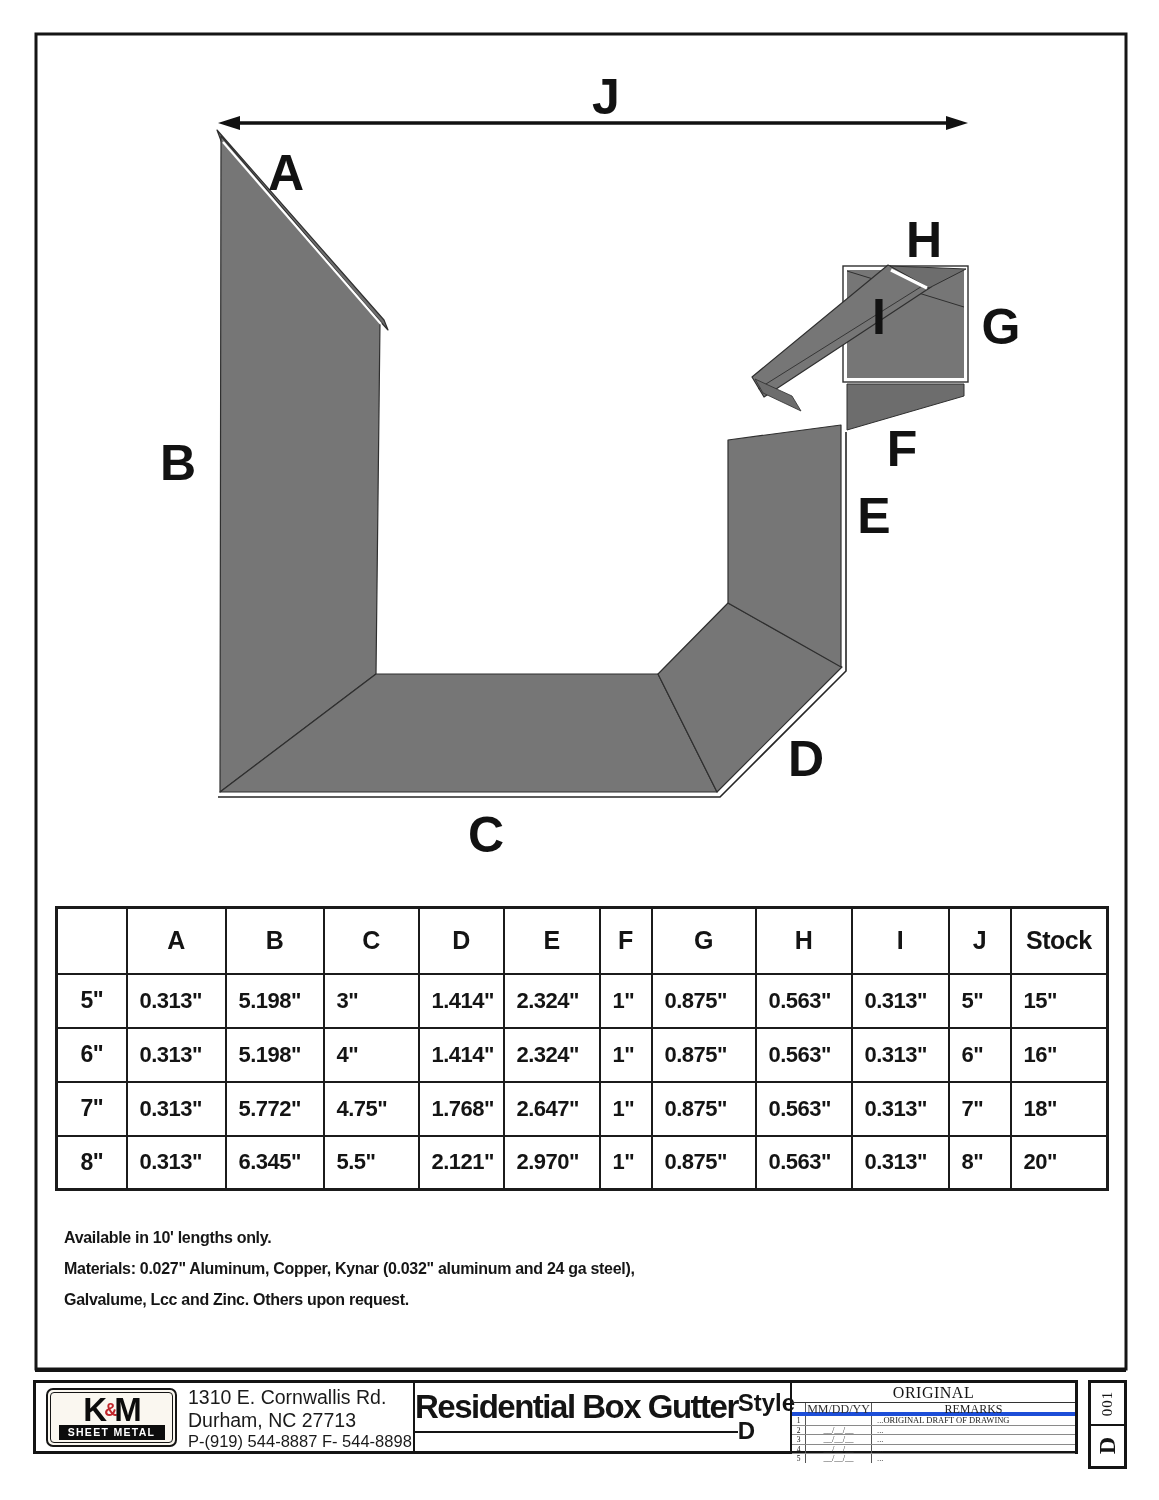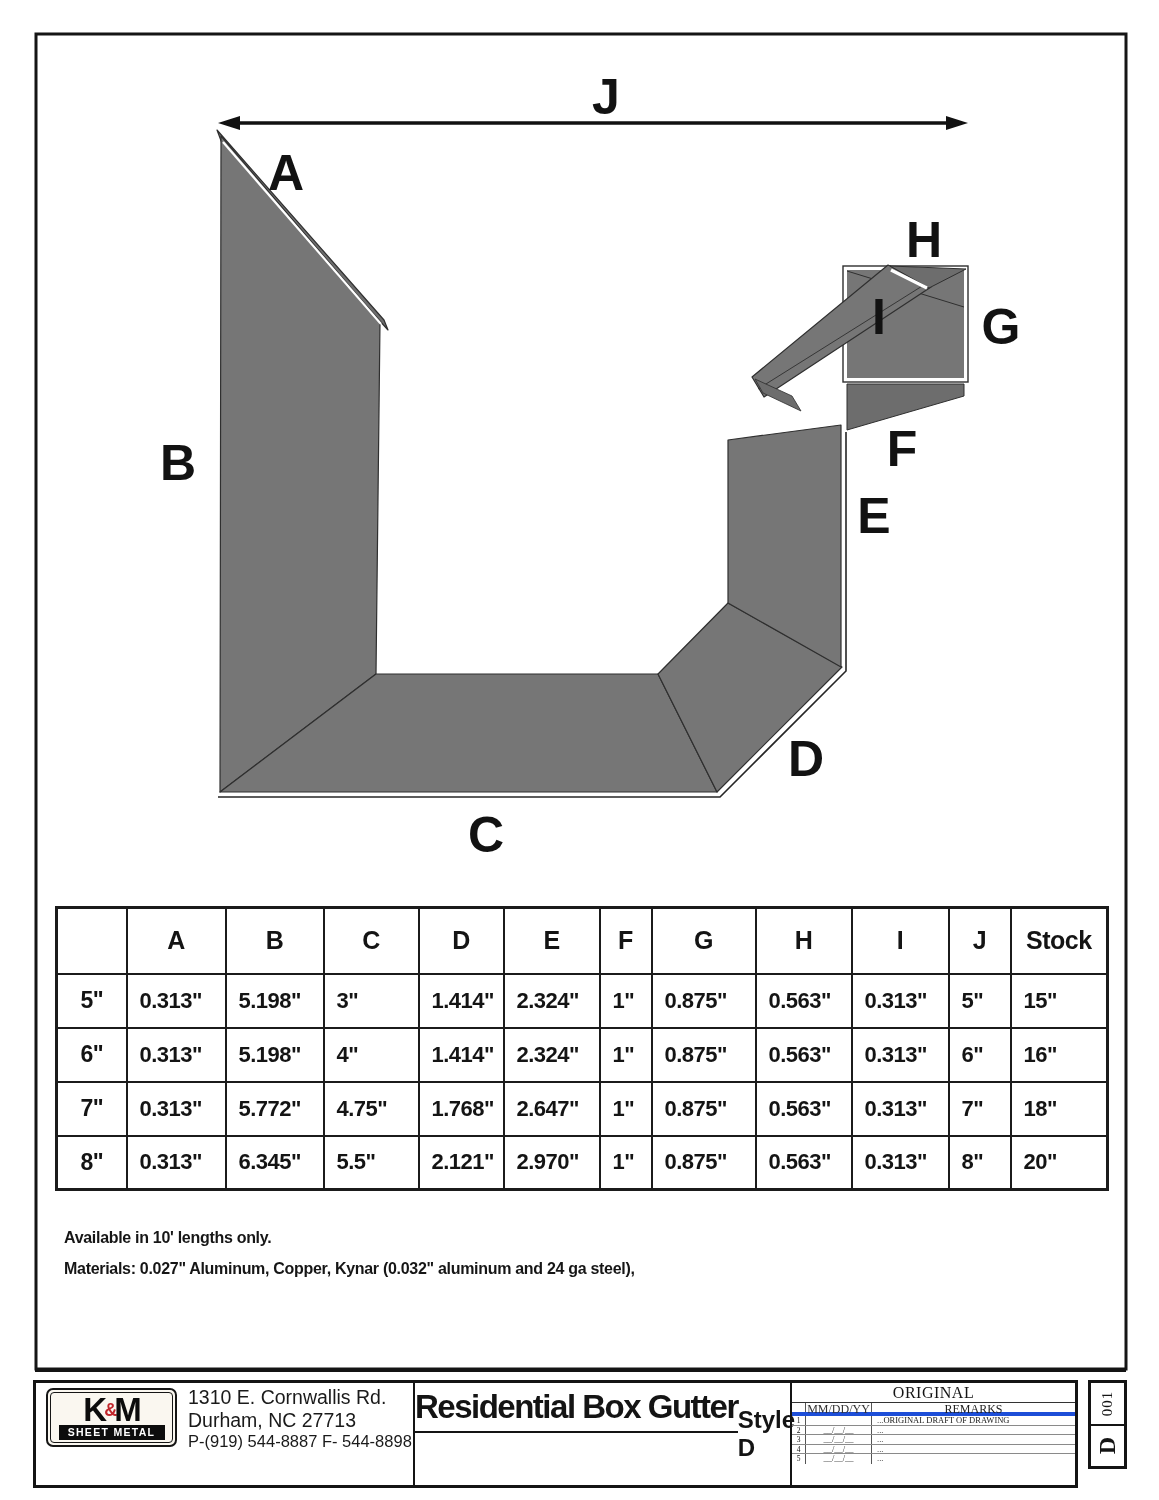--- a/index.html
+++ b/index.html
@@ -23,21 +23,21 @@
   table.dims tr.row { height:54px; }
   table.dims th { font-size:25px; font-weight:700; text-align:center; letter-spacing:-0.5px; }
   table.dims td { font-size:22px; font-weight:600; text-align:left; padding-left:12px; letter-spacing:-0.5px; }
   table.dims td.rl { text-align:center; padding-left:0; font-weight:700; font-size:23px; }
 
   .notes { position:absolute; left:64px; top:1222px; font-size:16px; font-weight:600;
            line-height:31px; letter-spacing:-0.3px; color:#161616; white-space:nowrap; }
 
   
   .thickline { position:absolute; left:35px; top:1368px; width:1091px; height:4px; background:#141414; }
-  .tb-main { position:absolute; left:33px; top:1380px; width:1045px; height:108px;
+  .tb-main { position:absolute; left:33px; top:1380px; width:1045px; height:74px;
              border:3px solid #141414; background:#fff; display:flex; }
   .tb-left { width:379px; border-right:2px solid #141414; position:relative; }
   .logo { position:absolute; left:10px; top:5px; width:131px; height:59px;
           border:2px solid #151515; border-radius:7px; background:#faf7f0; padding:2px; }
   .logo-inner { width:100%; height:100%; border:1.5px solid #151515; border-radius:4px;
                 display:flex; flex-direction:column; align-items:center; justify-content:space-between;
                 background:#faf7f0; padding-top:1px; }
   .km-line { line-height:0.95; font-size:33px; font-weight:700; letter-spacing:-2px; color:#0c0c0c; }
   .km-amp { color:#c1272d; font-size:18px; font-weight:700; vertical-align:5px; margin:0 -1px; }
   .logo-caption { background:#0d0d0d; color:#fff; font-size:10.5px; font-weight:700;
@@ -206,20 +206,21 @@
       <td>0.313"</td>
       <td>8"</td>
       <td>20"</td>
     </tr>
   </tbody>
     </table>
 
   <div class="notes">
     <div>Available in 10' lengths only.</div>
     <div>Materials: 0.027" Aluminum, Copper, Kynar (0.032" aluminum and 24 ga steel),</div>
+    <div>Galvalume, Lcc and Zinc. Others upon request.</div>
   </div>
 
   <div class="thickline"></div>
 
   <div class="tb-main">
     <div class="tb-left">
       <div class="logo">
         <div class="logo-inner">
           <div class="km-line"><span>K</span><span class="km-amp">&amp;</span><span>M</span></div>
           <div class="logo-caption">SHEET METAL</div>

